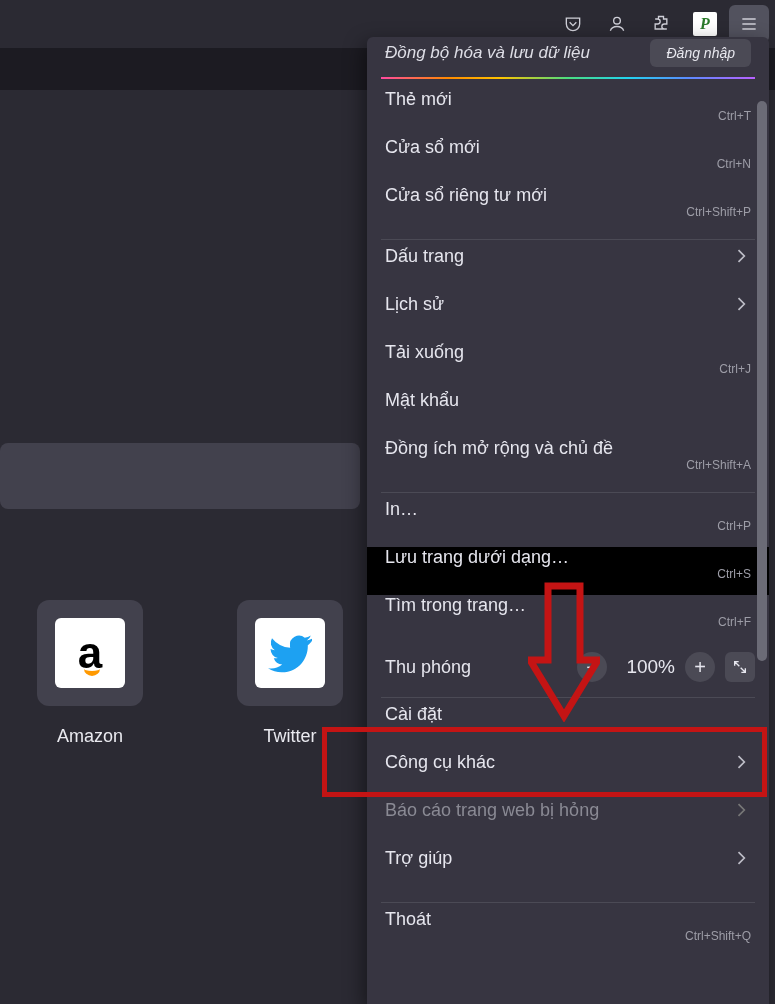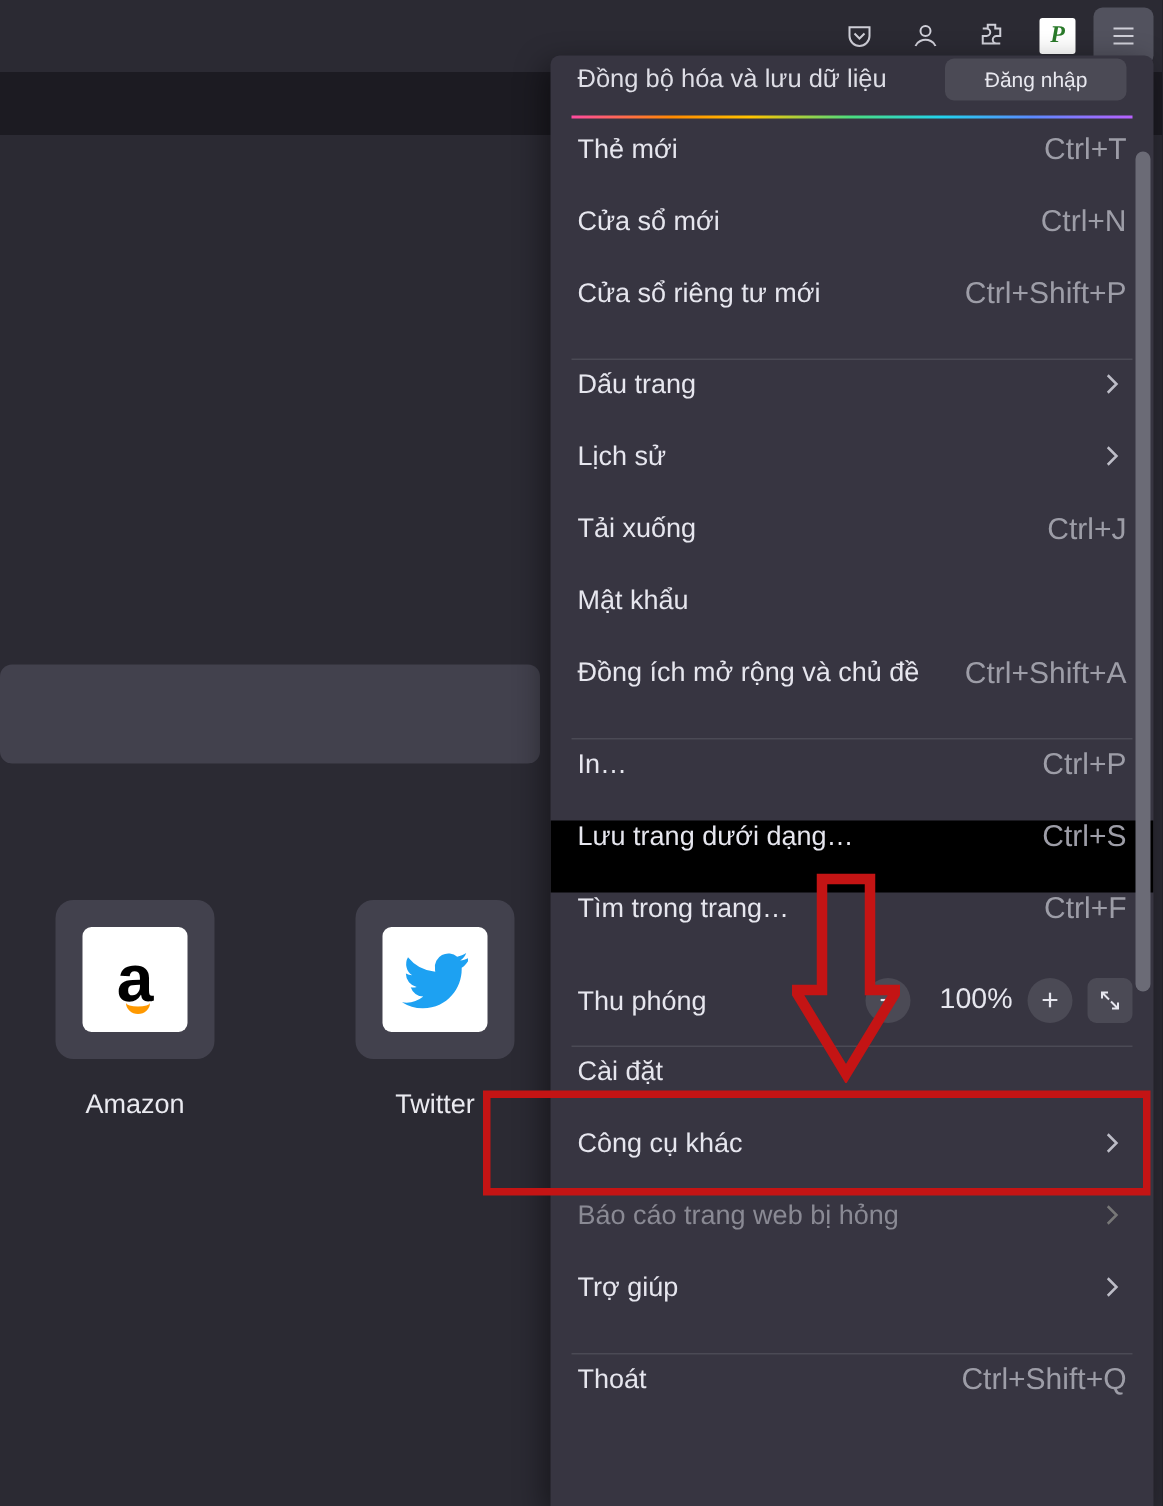--- a/index.html
+++ b/index.html
@@ -62,37 +62,37 @@
     position:absolute; top:37px; right:6px; width:402px; bottom:0;
     background:#373541; border-radius:6px 6px 0 0; box-shadow: -4px 6px 20px rgba(0,0,0,.45);
     overflow:hidden;
   }
   .menu-inner { position:absolute; inset:0; overflow:hidden; }
   .menu-scroll { position:absolute; right:2px; top:64px; bottom:8px; width:10px; }
   .menu-scroll .thumb { position:absolute; top:0; width:10px; height:560px; background:#6b6b76; border-radius:6px; }
 
   .sync-row {
     display:flex; align-items:center; justify-content:space-between;
-    padding:8px 18px 10px 18px; color:#dedee6; font-size:17px;
+    padding:8px 18px 10px 18px; color:#dedee6; font-size:17px;font-style:italic;
   }
   .sync-btn {
-    background:#4b4a55; color:#e8e8ef; padding:6px 26px; border-radius:6px; font-size:14px;
+    background:#4b4a55; color:#e8e8ef; padding:6px 16px; border-radius:6px; font-size:14px;
   }
   .rainbow {
     height:2px; margin:0 14px;
     background: linear-gradient(90deg,#ff4aa0,#ff8a00 18%,#ffc400 32%,#4ade80 50%,#22d3ee 66%,#5b8bff 82%,#b861ff);
   }
 
   .item {
     display:flex; justify-content:space-between;
     padding:0 18px; height:48px; color:#e6e6ee; font-size:18px;
   }
   .item.hover { background:#000000; }
   .item.disabled { color:#8a8a94; }
-  .item .shortcut { color:#9d9da7; font-size:20px; }
+  .item .shortcut { color:#9d9da7; font-size:12px;margin-top:20px; }
   .item .chev svg { width:20px; height:20px; stroke:#bdbdc7; fill:none; stroke-width:2; }
   .item.disabled .chev svg { stroke:#777; }
   .sep { height:1px; background:#4b4a55; margin:6px 14px; }
 
   .zoom-row {
     display:flex; align-items:center; padding:0 14px 0 18px; height:48px; color:#e6e6ee; font-size:18px;
     gap:10px;
   }
   .zoom-row .label { flex:1; }
   .circ {

